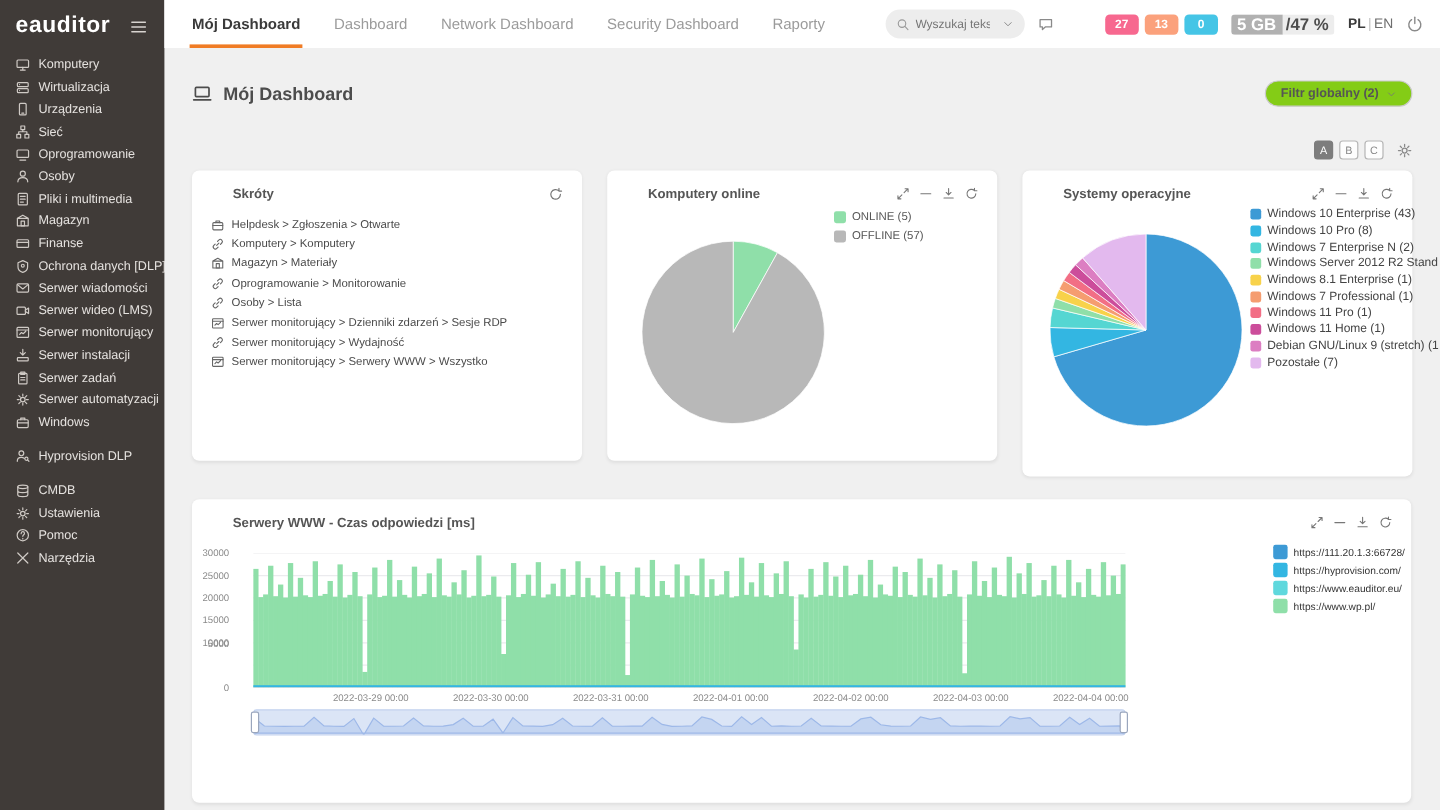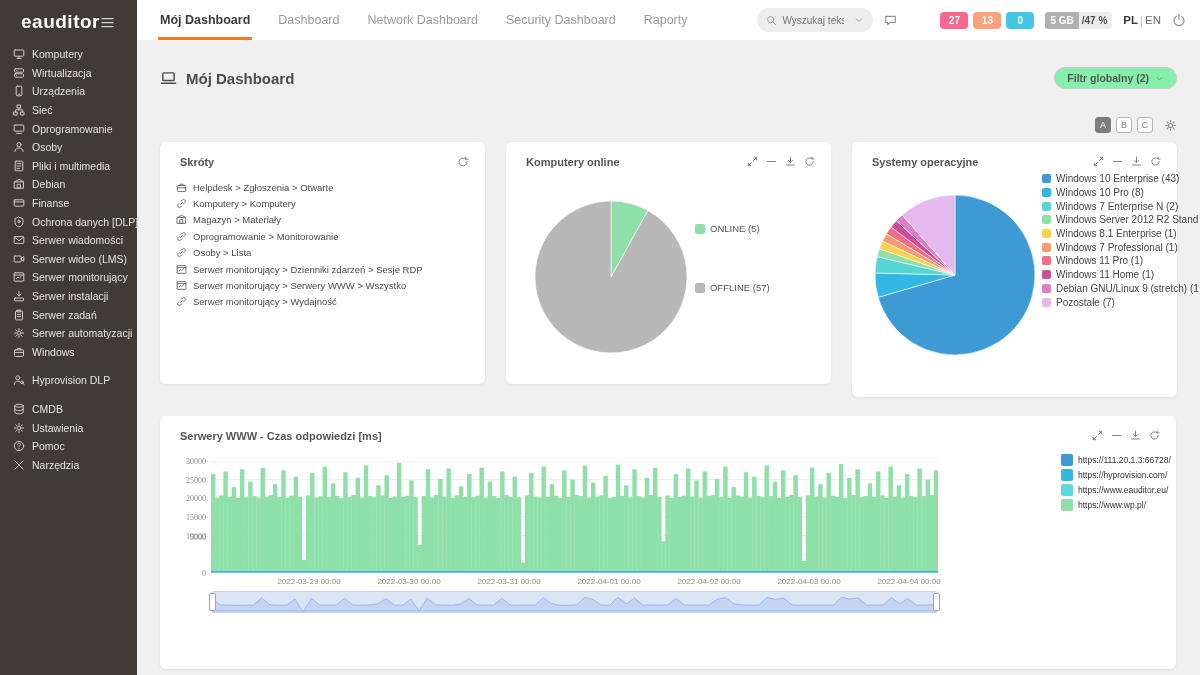--- a/index.html
+++ b/index.html
@@ -1,21 +1,21 @@
 <!DOCTYPE html>
 <html><head>
 <meta charset="utf-8">
 <style>
   * { box-sizing: border-box; margin: 0; padding: 0; }
   html,body { width:1200px; height:675px; overflow:hidden; }
   body { font-family:"Liberation Sans", sans-serif; display:flex; background:#f0f0f0; }
 
   
   .sidebar { width:137px; flex-shrink:0; background:#403b38; color:#e5e2df; }
-  .logo-row { display:flex; align-items:center; justify-content:center; padding:11px 14px 6px 13px; }
+  .logo-row { display:flex; align-items:center; justify-content:space-between; padding:11px 14px 6px 13px; }
   .logo { font-size:19px; font-weight:bold; color:#fff; letter-spacing:.5px; }
   .hamburger { color:#d8d4d0; cursor:pointer; }
   .menu { padding-top:6px; }
   .menu-group { margin-bottom:10px; }
   .menu-item { display:flex; align-items:center; gap:7px; padding:3.3px 10px 3.3px 13px; font-size:10.5px; cursor:pointer; white-space:nowrap; }
   .menu-item .ic { color:#cfcac5; flex-shrink:0; display:flex; }
 
   .ic svg { display:block; }
   .ic svg * { fill:none; stroke:currentColor; stroke-width:1; stroke-linecap:round; stroke-linejoin:round; }
 
@@ -26,72 +26,72 @@
   .tab { font-size:12.5px; color:#9b9b9b; line-height:40px; position:relative; cursor:pointer; white-space:nowrap; }
   .tab.active { color:#3a3a3a; font-weight:bold; }
   .tab.active::after { content:""; position:absolute; left:-2px; right:-2px; bottom:0; height:3px; background:#f07c25; }
   .topbar-right { margin-left:auto; display:flex; align-items:center; gap:11px; }
   .search { width:116px; height:24px; background:#ededed; border-radius:12px; display:flex; align-items:center; padding:0 9px; gap:5px; color:#9a9a9a; cursor:text; }
   .search input { border:none; background:transparent; outline:none; width:62px; font-size:10px; color:#777; font-family:inherit; }
   .search .chev { margin-left:auto; color:#8a8a8a; }
   .hicon { color:#8a8a8a; cursor:pointer; display:flex; }
   .badges { display:flex; gap:5px;margin-left:32px; }
   .badge { min-width:28px; height:17px; border-radius:4px; color:#fff; font-size:10px; font-weight:bold; display:flex; align-items:center; justify-content:center; padding:0 7px; cursor:pointer; }
-  .storage { height:17px; border-radius:3px; overflow:hidden; display:flex; font-size:10px; font-weight:bold; }
+  .storage { height:17px; border-radius:3px; overflow:hidden; display:flex; font-size:14px; font-weight:bold; }
   .storage .used { background:#b1b1b1; color:#fff; display:flex; align-items:center; padding:0 5px; }
   .storage .pct { background:#ededed; color:#4d4d4d; display:flex; align-items:center; padding:0 5px 0 3px; }
   .lang { font-size:11.5px; color:#3a3a3a; cursor:pointer; white-space:nowrap; }
   .lang .pl { font-weight:bold; }
   .lang .sep { color:#c0c0c0; margin:0 2px; }
   .lang .en { color:#6e6e6e; }
 
   
   .content { flex:1; padding:0 23px; overflow:hidden; }
   .page-head { display:flex; align-items:center; margin-top:12px; height:24px; }
   .page-title { display:flex; align-items:center; gap:9px; font-size:15px; font-weight:bold; color:#4c4c4c; }
   .page-title .ic { color:#4c4c4c; }
-  .filter-pill { margin-left:auto; display:flex; align-items:center; gap:6px; border:1px solid #c9c9c9; border-radius:12px; height:22px; padding:0 12px; font-size:10.5px; font-weight:bold; color:#555; background:#86efac; cursor:pointer;justify-content:flex-end; }
+  .filter-pill { margin-left:auto; display:flex; align-items:center; gap:6px; border:1px solid #c9c9c9; border-radius:12px; height:22px; padding:0 12px; font-size:10.5px; font-weight:bold; color:#555; background:#84cc16; cursor:pointer;justify-content:flex-end; }
   .filter-pill .ic { color:#777; }
 
   .view-row { display:flex; justify-content:flex-end; align-items:center; gap:5px; margin-top:27px; }
   .vbtn { width:16px; height:16px; border-radius:3px; font-size:9px; display:flex; align-items:center; justify-content:center; cursor:pointer; border:1px solid #b5b5b5; color:#888; background:#fdfdfd; }
   .vbtn.active { background:#7d7d7d; border-color:#7d7d7d; color:#fff; }
   .view-row .gear { margin-left:6px; }
 
   .cards-row { display:flex; gap:21px; margin-top:9px; align-items:flex-start; }
   .card { background:#fff; border-radius:6px; box-shadow:0 1px 3px rgba(0,0,0,.07); position:relative; }
-  .card-head { display:flex; align-items:flex-start; padding:14px 16px 0 20px; }
+  .card-head { display:flex; align-items:flex-start; padding:14px 16px 0 34px; }
   .card-title { font-size:11px; font-weight:bold; color:#555; }
   .card-actions { margin-left:auto; display:flex; gap:8px; color:#777; }
   .card-actions .ic { cursor:pointer; }
 
   .card.shortcuts { width:325px; height:242px; }
   .shortcut-list { list-style:none; margin:11px 16px 0 16px; }
   .shortcut-list li { display:flex; align-items:center; gap:6px; font-size:9.5px; color:#4a4a4a; padding:2.7px 0; cursor:pointer; white-space:nowrap; }
   .shortcut-list .ic { color:#666; flex-shrink:0; }
 
   .card.pie1 { width:325px; height:242px; }
   .card.pie2 { width:325px; height:255px; }
   .pie-svg { position:absolute; }
   .legend { position:absolute; list-style:none; }
   .legend li { display:flex; align-items:center; gap:5px; cursor:pointer; }
   .legend .sw { flex-shrink:0; border-radius:2px; }
   .legend1 { left:189px; top:33px; }
-  .legend1 li { font-size:9.5px; color:#555; margin-bottom:5px;margin-top:48px; }
+  .legend1 li { font-size:9.5px; color:#555; margin-bottom:5px; }
   .legend1 .sw { width:10px; height:10px; }
   .legend2 { left:190px; top:30px; }
   .legend2 li { font-size:10px; color:#444; height:13.7px; white-space:nowrap; }
   .legend2 .sw { width:9px; height:9px; }
 
   .card.webchart { width:1016px; height:253px; margin-top:19px; }
   .legend3 { left:901px; top:36px; }
   .legend3 li { font-size:8.5px; color:#333; height:15px; white-space:nowrap; }
   .legend3 .sw { width:12px; height:12px; }
   .plot-wrap { position:absolute; left:51px; top:45px; }
-  .ylab { position:absolute; right:100%; margin-right:5px; font-size:8px; color:#8a8a8a; transform:translateY(-50%); white-space:nowrap;font-family:Liberation Serif, serif; }
+  .ylab { position:absolute; right:100%; margin-right:20px; font-size:8px; color:#8a8a8a; transform:translateY(-50%); white-space:nowrap; }
   .xlab { position:absolute; top:116px; font-size:8px; color:#8a8a8a; transform:translateX(-50%); white-space:nowrap; }
   .navigator { position:absolute; left:51px; top:175px; width:727px; height:22px; background:#dbe5f6; border:1px solid #c3d2ee; border-radius:3px; cursor:pointer; }
   .nav-handle { position:absolute; top:1px; width:7px; height:18px; background:#fff; border:1px solid #9aa6bd; border-radius:2px; cursor:ew-resize; }
 </style>
 </head>
 <body>
 
 <aside class="sidebar">
   <div class="logo-row">
     <span class="logo">eauditor</span>
@@ -169,21 +169,21 @@
           </span>
           <span>Pliki i multimedia</span>
         </div>
         <div class="menu-item">
           <span class="ic">
             <svg width="12" height="12" viewBox="0 0 12 12">
               <path d="M1.5 3.9L6 1.3l4.5 2.6v6.3h-9zM1.5 3.9h9"></path>
               <path d="M4.6 6.2h2.8v4h-2.8z"></path>
             </svg>
           </span>
-          <span>Debian</span>
+          <span>Magazyn</span>
         </div>
         <div class="menu-item">
           <span class="ic">
             <svg width="12" height="12" viewBox="0 0 12 12">
               <rect x="1.2" y="2.8" width="9.6" height="6.4" rx="0.8"></rect>
               <path d="M1.2 4.9h9.6"></path>
             </svg>
           </span>
           <span>Finanse</span>
         </div>
@@ -460,33 +460,33 @@
                 <svg width="11" height="11" viewBox="0 0 12 12">
                   <rect x="1.2" y="1.8" width="9.6" height="8.4" rx="0.8"></rect>
                   <path d="M1.2 4h9.6M3.4 7.6l1.5-1.5 1.4 1 2.2-2.1"></path>
                 </svg>
               </span>
               <span>Serwer monitorujący &gt; Dzienniki zdarzeń &gt; Sesje RDP</span>
             </li>
             <li>
               <span class="ic">
                 <svg width="11" height="11" viewBox="0 0 12 12">
+                  <path d="M5 7l2-2M3.6 5.9L2.4 7.1a1.9 1.9 0 0 0 2.7 2.7l1.2-1.2M8.4 6.1l1.2-1.2a1.9 1.9 0 0 0-2.7-2.7L5.7 3.4"></path>
+                </svg>
+              </span>
+              <span>Serwer monitorujący &gt; Wydajność</span>
+            </li>
+            <li>
+              <span class="ic">
+                <svg width="11" height="11" viewBox="0 0 12 12">
                   <rect x="1.2" y="1.8" width="9.6" height="8.4" rx="0.8"></rect>
                   <path d="M1.2 4h9.6M3.4 7.6l1.5-1.5 1.4 1 2.2-2.1"></path>
                 </svg>
               </span>
               <span>Serwer monitorujący &gt; Serwery WWW &gt; Wszystko</span>
-            </li>
-            <li>
-              <span class="ic">
-                <svg width="11" height="11" viewBox="0 0 12 12">
-                  <path d="M5 7l2-2M3.6 5.9L2.4 7.1a1.9 1.9 0 0 0 2.7 2.7l1.2-1.2M8.4 6.1l1.2-1.2a1.9 1.9 0 0 0-2.7-2.7L5.7 3.4"></path>
-                </svg>
-              </span>
-              <span>Serwer monitorujący &gt; Wydajność</span>
             </li>
           </ul>
       </section>
 
       <section class="card pie1">
         <div class="card-head">
           <span class="card-title">Komputery online</span>
           <span class="card-actions">
             <span class="ic">
                 <svg width="11" height="11" viewBox="0 0 12 12">

